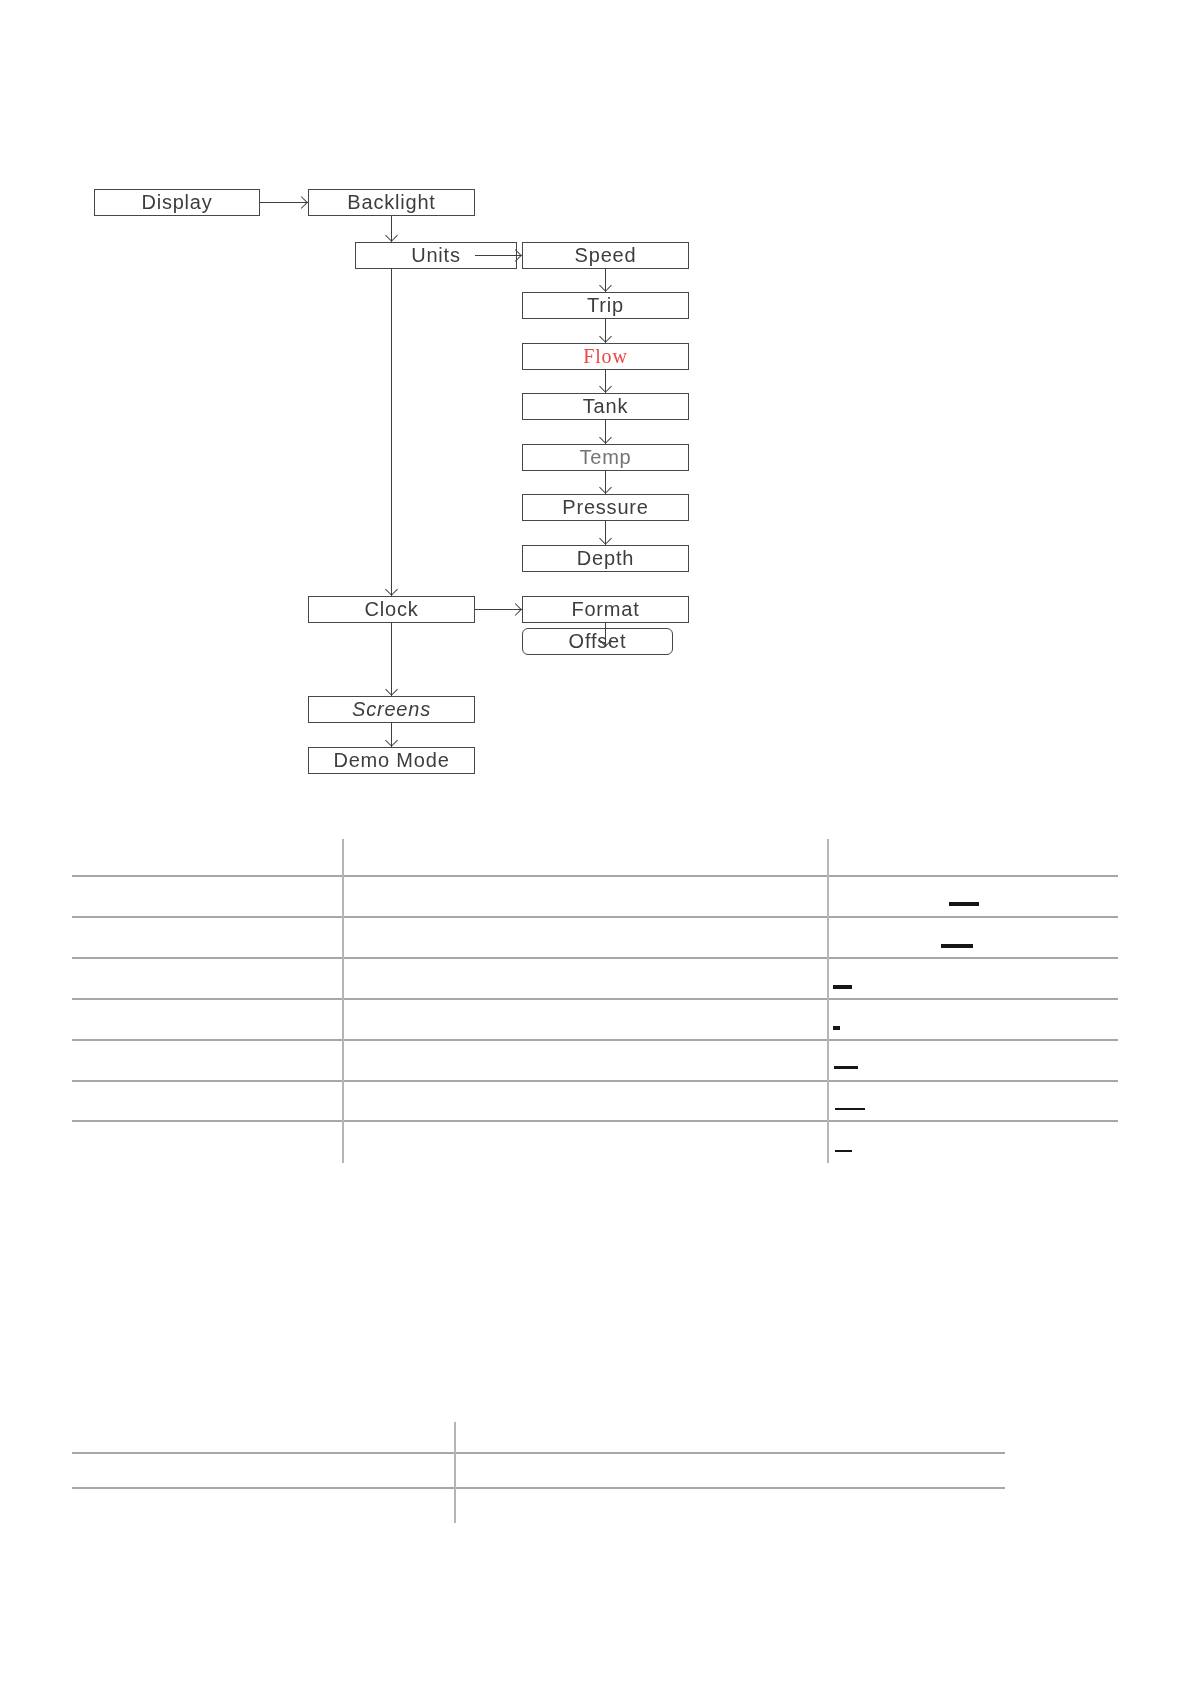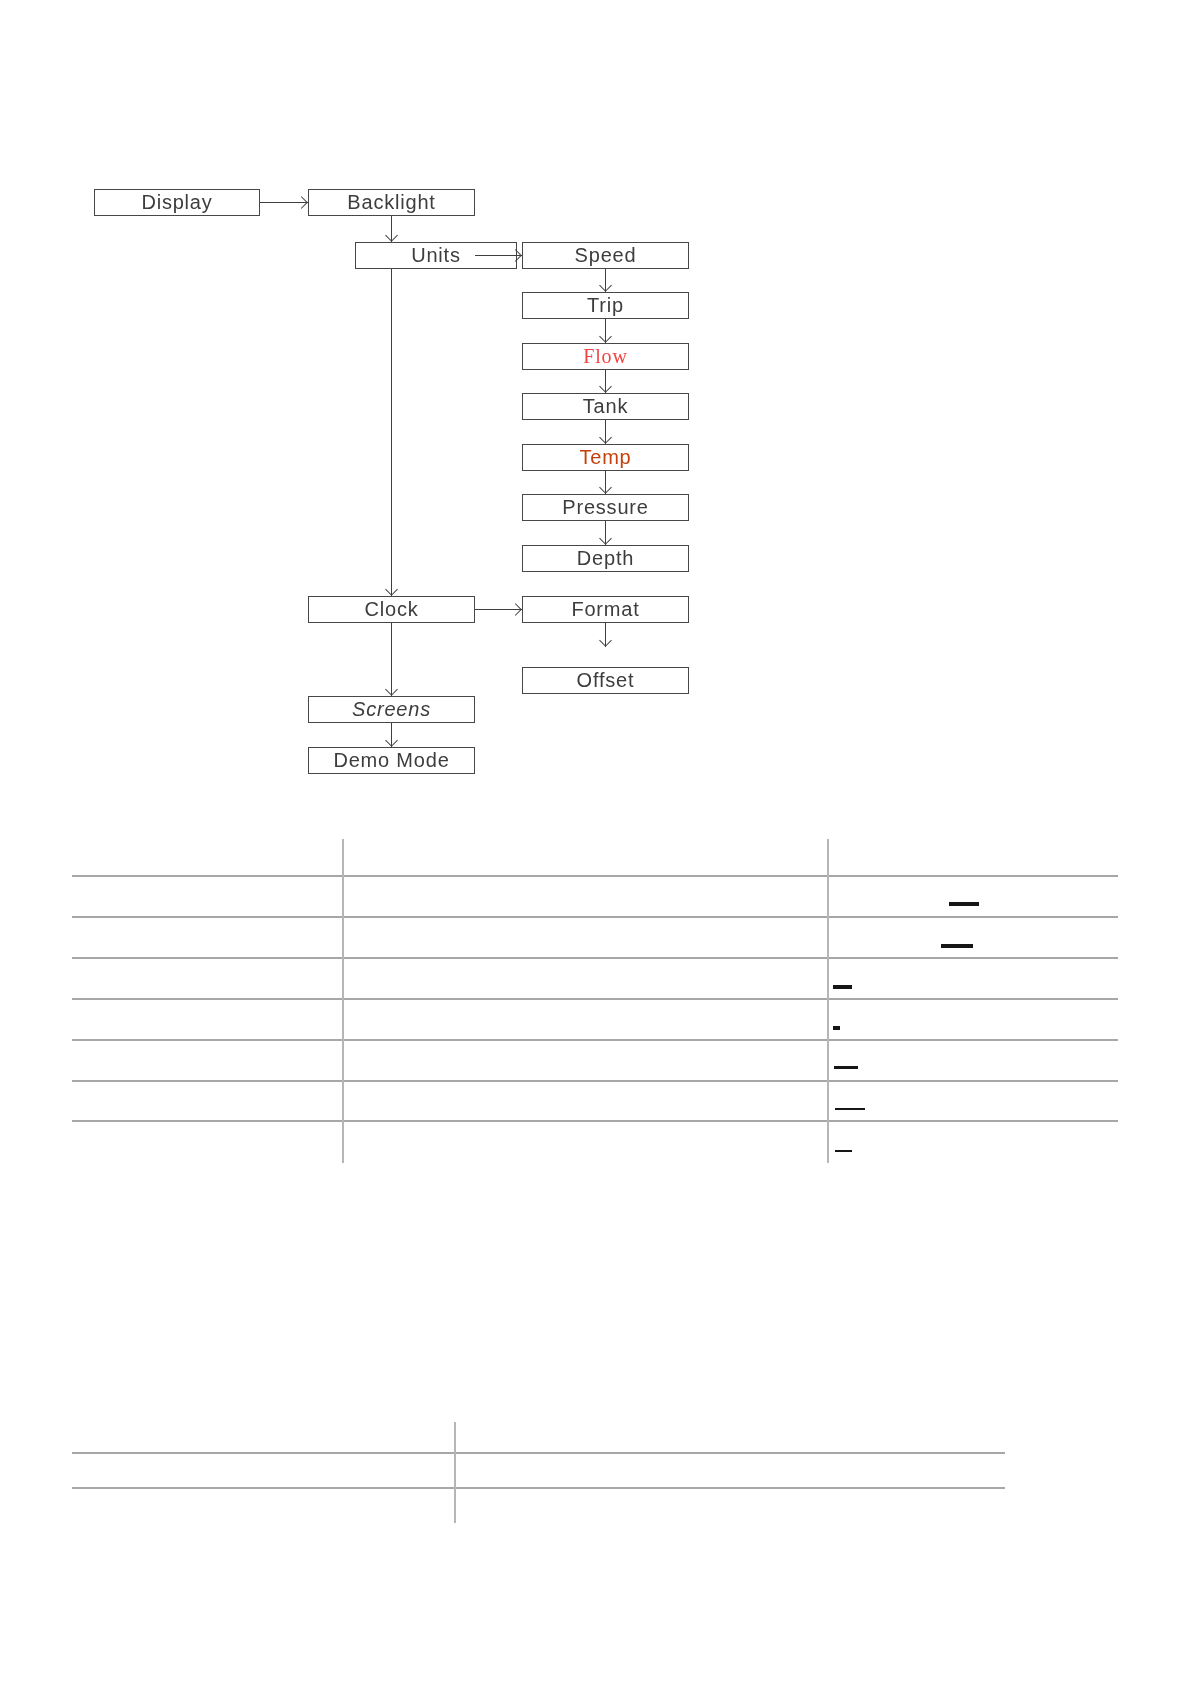--- a/index.html
+++ b/index.html
@@ -54,35 +54,35 @@
       <div class="fc-node" style="left: 522px; top: 292px; width: 167px; height: 27px; border-color: rgb(71, 71, 71);">
         <span style="color: rgb(61, 61, 61);">Trip</span>
       </div>
       <div class="fc-node" style="left: 522px; top: 343px; width: 167px; height: 27px; border-color: rgb(71, 71, 71);">
         <span style="color: #ef4444; font-family: Liberation Serif, serif;">Flow</span>
       </div>
       <div class="fc-node" style="left: 522px; top: 393px; width: 167px; height: 27px; border-color: rgb(71, 71, 71);">
         <span style="color: rgb(61, 61, 61);">Tank</span>
       </div>
       <div class="fc-node" style="left: 522px; top: 444px; width: 167px; height: 27px; border-color: rgb(71, 71, 71);">
-        <span style="color: #c2410c;">Temp</span>
+        <span style="color: #737373;">Temp</span>
       </div>
       <div class="fc-node" style="left: 522px; top: 494px; width: 167px; height: 27px; border-color: rgb(71, 71, 71);">
         <span style="color: rgb(61, 61, 61);">Pressure</span>
       </div>
       <div class="fc-node" style="left: 522px; top: 545px; width: 167px; height: 27px; border-color: rgb(71, 71, 71);">
         <span style="color: rgb(61, 61, 61);">Depth</span>
       </div>
       <div class="fc-node" style="left: 308px; top: 596px; width: 167px; height: 27px; border-color: rgb(71, 71, 71);">
         <span style="color: rgb(61, 61, 61);">Clock</span>
       </div>
       <div class="fc-node" style="left: 522px; top: 596px; width: 167px; height: 27px; border-color: rgb(71, 71, 71);">
         <span style="color: rgb(61, 61, 61); text-align: right;">Format</span>
       </div>
-      <div class="fc-node" style="left: 522px; top: 667px; width: 167px; height: 27px; border-color: rgb(71, 71, 71);">
+      <div class="fc-node" style="left: 522px; top: 628px; width: 151px; height: 27px; border-color: rgb(71, 71, 71); border-radius: 6px;">
         <span style="color: rgb(61, 61, 61);">Offset</span>
       </div>
       <div class="fc-node" style="left: 308px; top: 696px; width: 167px; height: 27px; border-color: rgb(71, 71, 71);">
         <span style="color: rgb(61, 61, 61); font-style: italic;">Screens</span>
       </div>
       <div class="fc-node" style="left: 308px; top: 747px; width: 167px; height: 27px; border-color: rgb(71, 71, 71);">
         <span style="color: rgb(61, 61, 61);">Demo Mode</span>
       </div>
       <div class="fc-line" style="background: rgb(63, 63, 63); left: 260px; top: 201.7px; width: 48px; height: 1.6px;"></div>
       <div class="fc-arrowhead" style="border-color: rgb(63, 63, 63); left: 297px; top: 198px; transform: rotate(-45deg);"></div>

